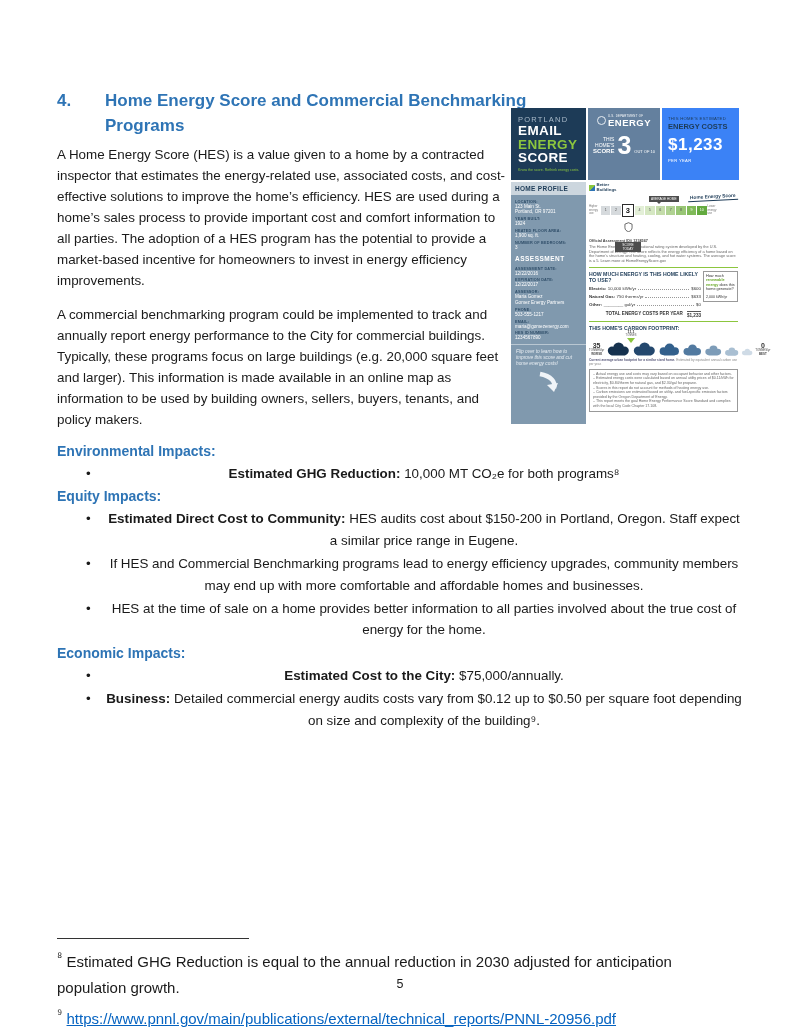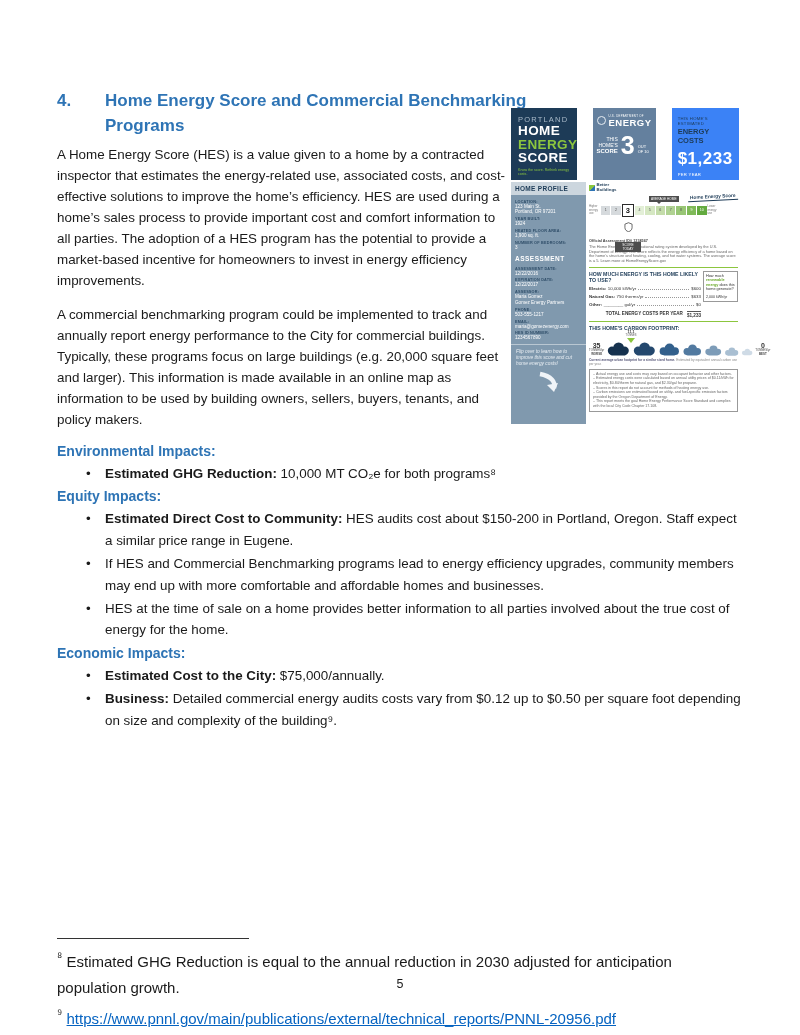--- a/index.html
+++ b/index.html
@@ -15,33 +15,33 @@
   .h1 { display:flex; color:#2E74B5; font-weight:bold; font-size:17px; line-height:25px; }
   .h1 .h-num { width:48px; flex:none; }
   .h1 .h-title { width:436px; }
 
   
   .intro { width:452px; margin-top:6px; }
   .intro p { font-size:13.4px; line-height:21px; margin-bottom:13px; }
 
   
   .sec-title { font-size:14px; font-weight:bold; color:#2E74B5; margin:4px 0 4px; }
-  .bullet { position:relative; padding-left:48px; font-size:13.4px; line-height:21.4px; margin-bottom:2px; }
+  .bullet { position:relative; padding-left:48px; font-size:13.4px; line-height:21.4px; margin-bottom:2px;text-align:center; }
   .bullet::before { content:"\2022"; position:absolute; left:29px; top:0; font-size:13.4px; }
   .bullet .b-bold { font-weight:bold; }
 
   
   .footnotes { position:absolute; left:57px; right:71px; top:938px; font-size:15px; line-height:26px; }
   .fn-rule { width:192px; border-top:1px solid #333; margin-bottom:5px; }
   .fn-link { color:#0563C1; text-decoration:underline;margin-top:21px; }
   .page-num { position:absolute; left:0; right:0; top:977px; text-align:center; font-size:12.5px; }
 
   
   .card { position:absolute; left:511px; top:108px; width:228px; height:318px; background:#fff; }
-  .card-header { display:flex; gap:16px; height:72px; }
+  .card-header { display:flex; gap:2px; height:72px; }
   .brand-box { width:75px; background:#1d3b57; color:#fff; padding:7px 0 0 7px; }
   .brand-city { font-size:7.5px; letter-spacing:1.2px; color:#a9bac9; }
   .brand-line { font-size:13.5px; font-weight:bold; line-height:13.5px; letter-spacing:.4px; }
   .brand-green { color:#8cc63e; }
   .brand-tag { font-size:3.6px; color:#8cc63e; margin-top:3px; }
 
   .doe-box { width:72px; background:#64809e; color:#fff; padding:6px 3px 0; }
   .doe-logo { display:flex; justify-content:center; align-items:center; gap:2px; }
   .doe-seal { width:9px; height:9px; border:1px solid #e8eef3; border-radius:50%; flex:none; }
   .doe-dept { display:block; font-size:2.8px; letter-spacing:.3px; }
@@ -164,21 +164,21 @@
       <div class="bullet">
         <span class="b-bold">Business:</span><span> Detailed commercial energy audits costs vary from $0.12 up to $0.50 per square foot depending on size and complexity of the building⁹.</span>
       </div>
     </div>
   </div>
 
   <div class="card">
     <div class="card-header">
       <div class="brand-box">
         <div class="brand-city">PORTLAND</div>
-        <div class="brand-line">HOME</div>
+        <div class="brand-line">EMAIL</div>
         <div class="brand-line brand-green">ENERGY</div>
         <div class="brand-line">SCORE</div>
         <div class="brand-tag">Know the score. Rethink energy costs.</div>
       </div>
       <div class="doe-box">
         <div class="doe-logo">
           <span class="doe-seal"></span>
           <span>
             <span class="doe-dept">U.S. DEPARTMENT OF</span>
             <span class="doe-energy">ENERGY</span>

